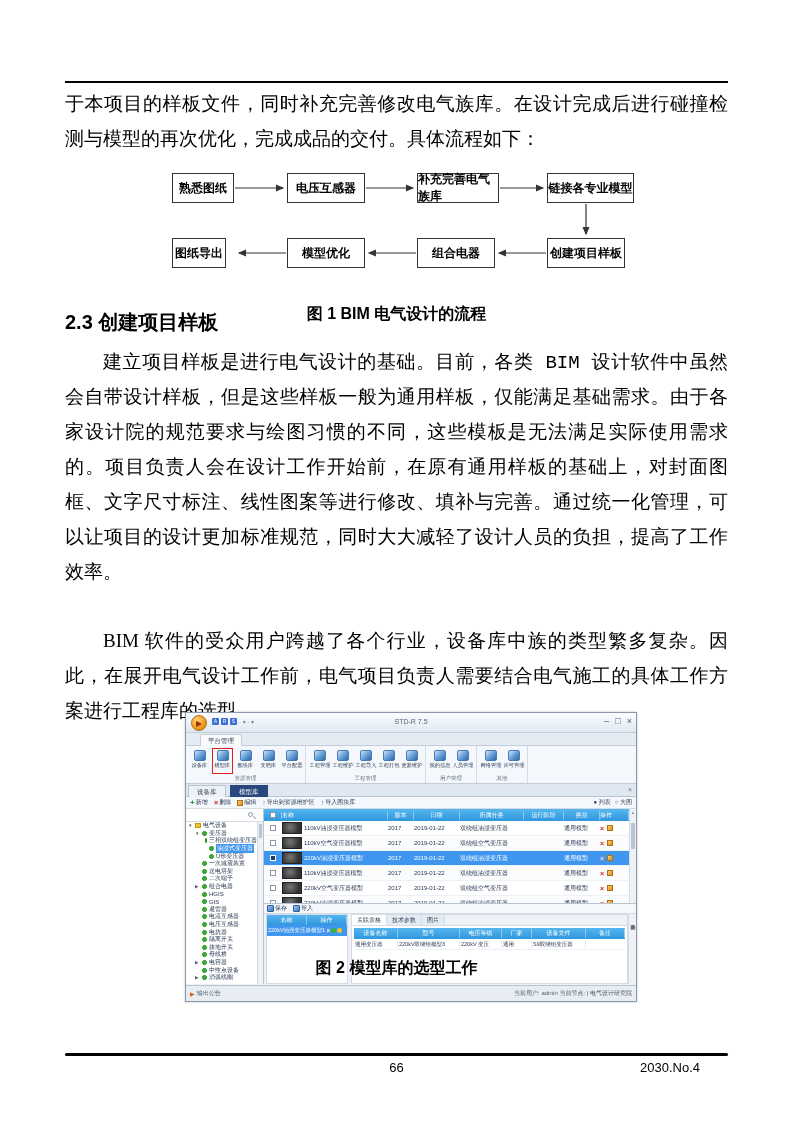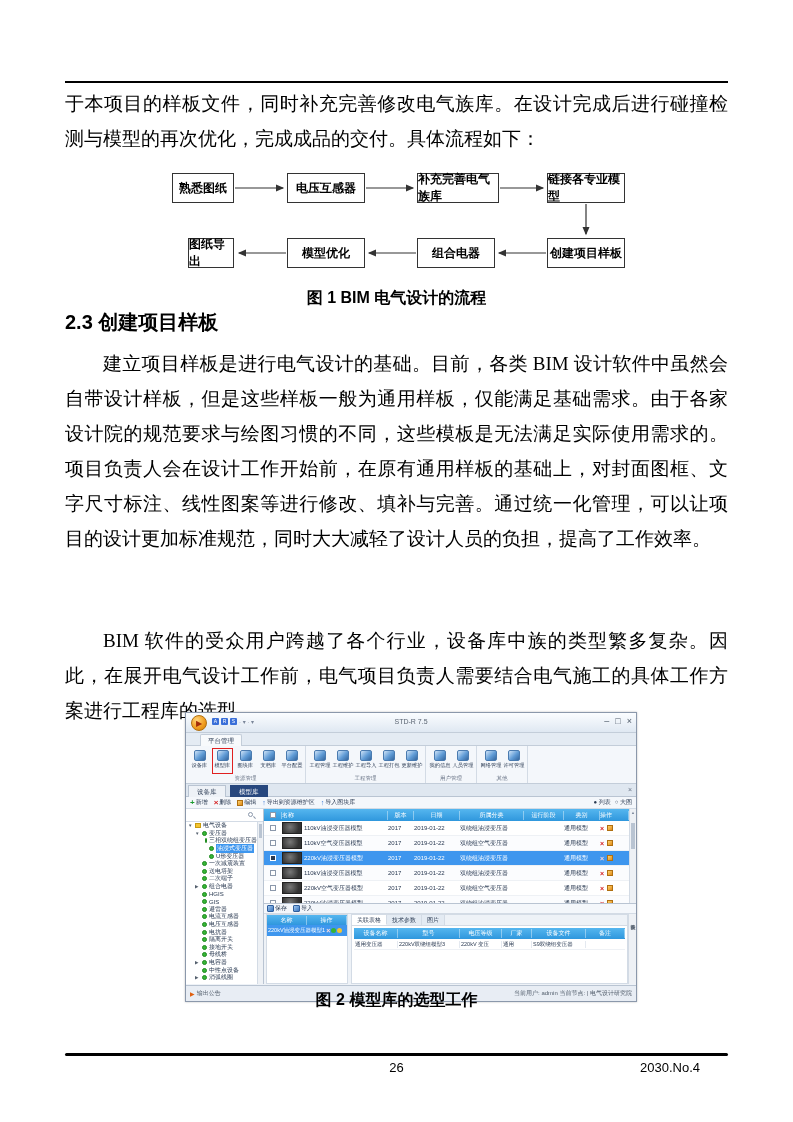--- a/index.html
+++ b/index.html
@@ -20,45 +20,45 @@
     position:absolute; left:65px; width:663px; font-size:19px; line-height:35px;
     text-align:justify; color:#000;
   }
   .para.indent { text-indent:2em; }
   .p-intro { top:86px; }
   .h-section {
     position:absolute; left:65px; font-family:"Liberation Sans", sans-serif;
     font-weight:bold; font-size:20px; color:#000;
   }
   .h-23 { top:309px; }
-  .p-23  { top:346px; }
+  .p-23  { top:346px;font-family:Liberation Mono, monospace; }
   .h-24 { top:572px; }
   .p-24  { top:603px;margin-top:20px; }
   
   .fig1 { position:absolute; top:165px; left:0; width:793px; height:120px; }
   .fbox {
     position:absolute; height:30px; border:1px solid #333; background:#fff;
     display:flex; align-items:center; justify-content:center;
     font-family:"Liberation Sans", sans-serif; font-size:12px; font-weight:600; color:#000;
   }
   .fb1 { left:172px; top:8px;  width:62px; }
   .fb2 { left:287px; top:8px;  width:78px; }
   .fb3 { left:417px; top:8px;  width:82px;font-family:Liberation Mono, monospace; }
-  .fb4 { left:547px; top:8px;  width:78px; }
-  .fb5 { left:188px; top:73px; width:46px; }
+  .fb4 { left:547px; top:8px;  width:87px; }
+  .fb5 { left:172px; top:73px; width:54px; }
   .fb6 { left:287px; top:73px; width:78px; }
   .fb7 { left:417px; top:73px; width:78px; }
   .fb8 { left:547px; top:73px; width:78px; }
   .fig1 svg { position:absolute; left:0; top:0; }
   .fig-caption {
     position:absolute; left:65px; width:663px; text-align:center;
     font-family:"Liberation Sans", sans-serif; font-size:16px; font-weight:600; color:#000;
   }
-  .cap1 { top:288px; }
-  .cap2 { top:990px; }
+  .cap1 { top:304px; }
+  .cap2 { top:958px; }
   
   .app {
     position:absolute; top:712px; left:185px; width:452px; height:290px;
     background:#eef2f7; border:1px solid #8b98ab;
     font-family:"Liberation Sans", sans-serif; font-size:6px; color:#333;
     box-shadow:0 0 2px rgba(0,0,0,.25);
   }
   .titlebar {
     position:absolute; top:0; left:0; right:0; height:20px;
     background:linear-gradient(#fbfdff,#dfe8f2); border-bottom:1px solid #c3cdd9;
@@ -624,15 +624,15 @@
 
     <div class="statusbar">
       <span class="stat-ic">▶</span>
       <span>输出公告</span>
       <span class="stat-right">当前用户: admin    当前节点: | 电气设计研究院</span>
     </div>
   </div>
   <div class="fig-caption cap2">图 2 模型库的选型工作</div>
 
   <div class="footer-rule"></div>
-  <div class="page-num">26</div>
+  <div class="page-num">66</div>
   <div class="issue">2030.No.4</div>
 </div>
 
 </body></html>

